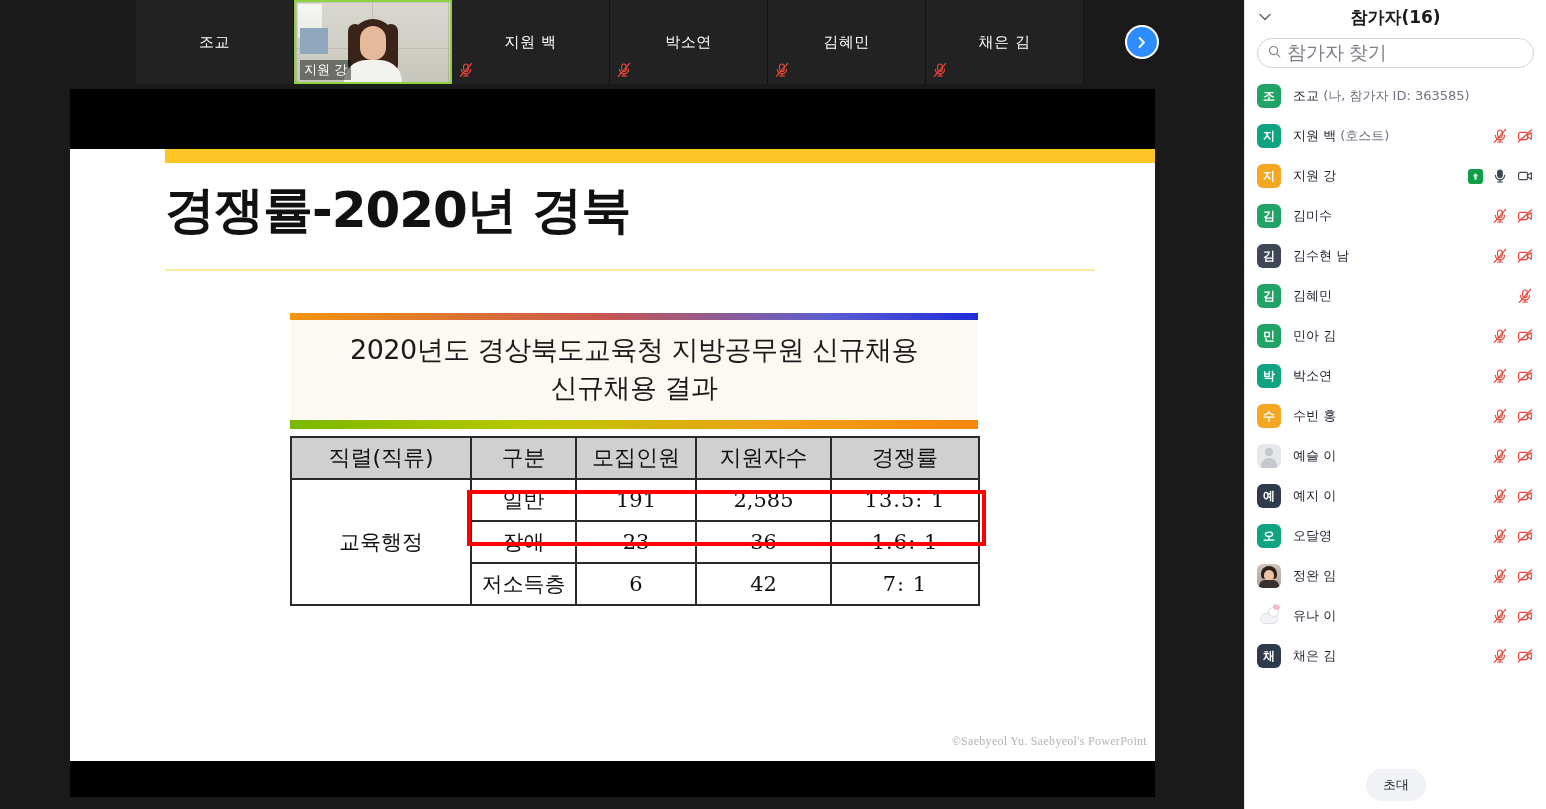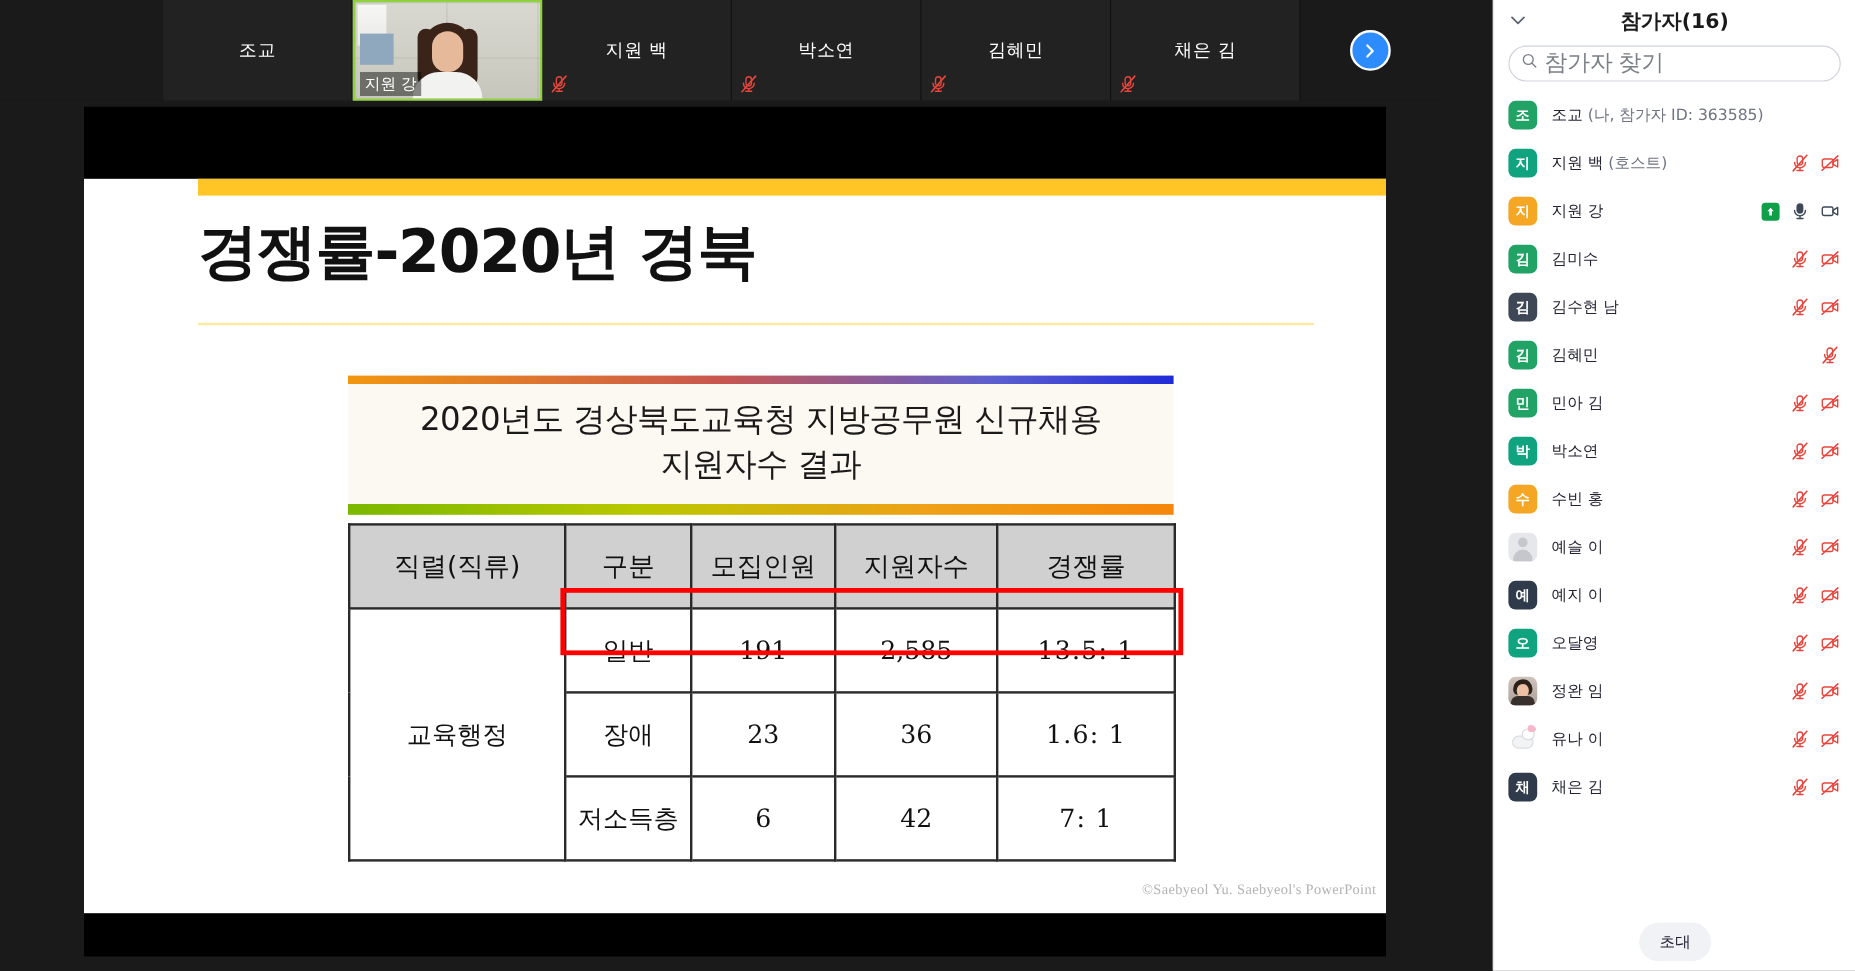--- a/index.html
+++ b/index.html
@@ -161,21 +161,21 @@
   table.slide-table {
     width: 688px;
     border-collapse: collapse;
     font-family: "DejaVu Sans", sans-serif;
     table-layout: fixed;
   }
   table.slide-table th, table.slide-table td {
     border: 2px solid #2a2a2a;
     text-align: center;
     color: #111;
-    height: 70px;
+    height: 42px;
     font-size: 21px;
   }
   table.slide-table th {
     background: #d0d0d0;
     font-weight: normal;
     font-size: 22px;
   }
   col.c1 { width: 180px; }
   col.c2 { width: 105px; }
   col.c3 { width: 120px; }
@@ -395,21 +395,21 @@
       <div id="slide">
         <div id="slide-white">
           <div class="topbar-yellow"></div>
           <div class="slide-title">경쟁률-2020년 경북</div>
           <div class="title-rule"></div>
 
           <div class="banner">
             <div class="banner-top"></div>
             <div class="banner-body">
               <div class="banner-line">2020년도 경상북도교육청 지방공무원 신규채용</div>
-              <div class="banner-line">지원자수 결과</div>
+              <div class="banner-line">신규채용 결과</div>
             </div>
             <div class="banner-bottom"></div>
           </div>
 
           <div class="tbl-wrap">
             <table class="slide-table">
               <colgroup>
                   <col class="c1">
                   <col class="c2">
                   <col class="c3">

